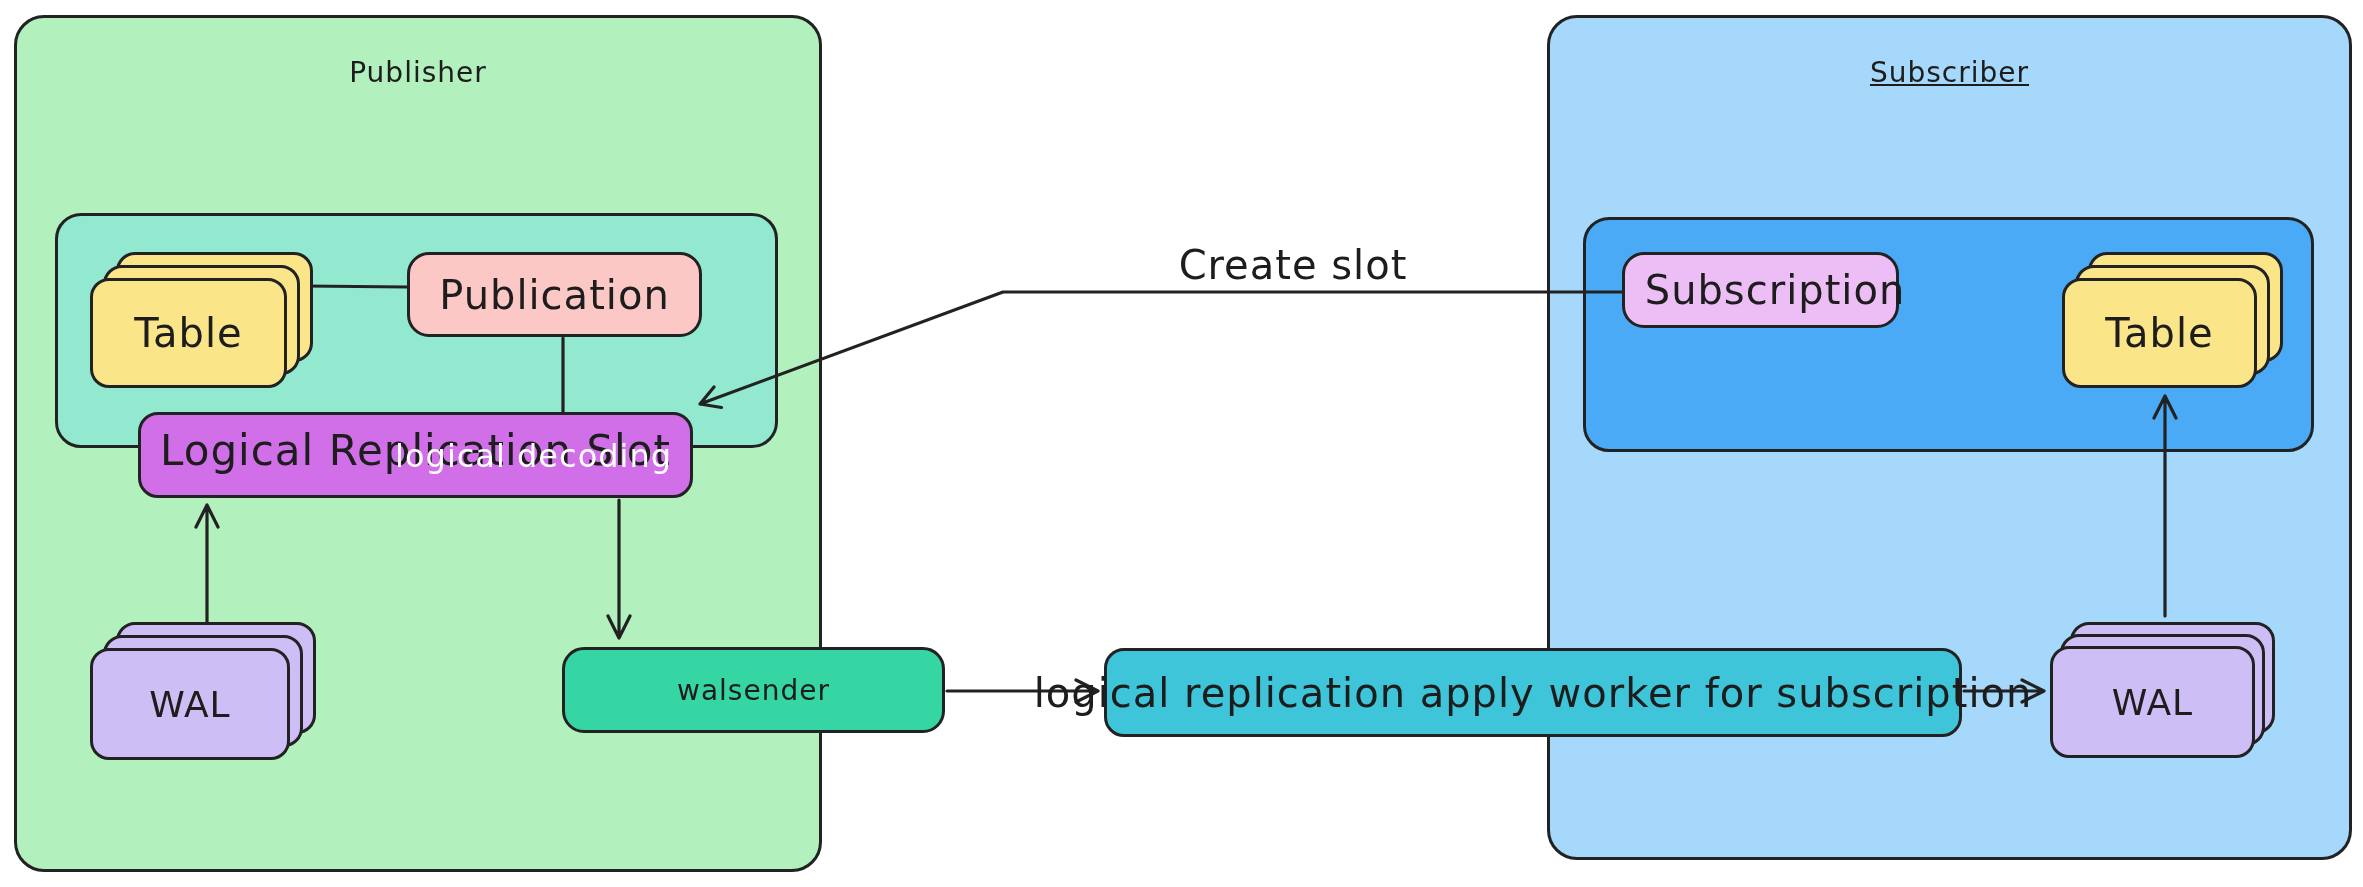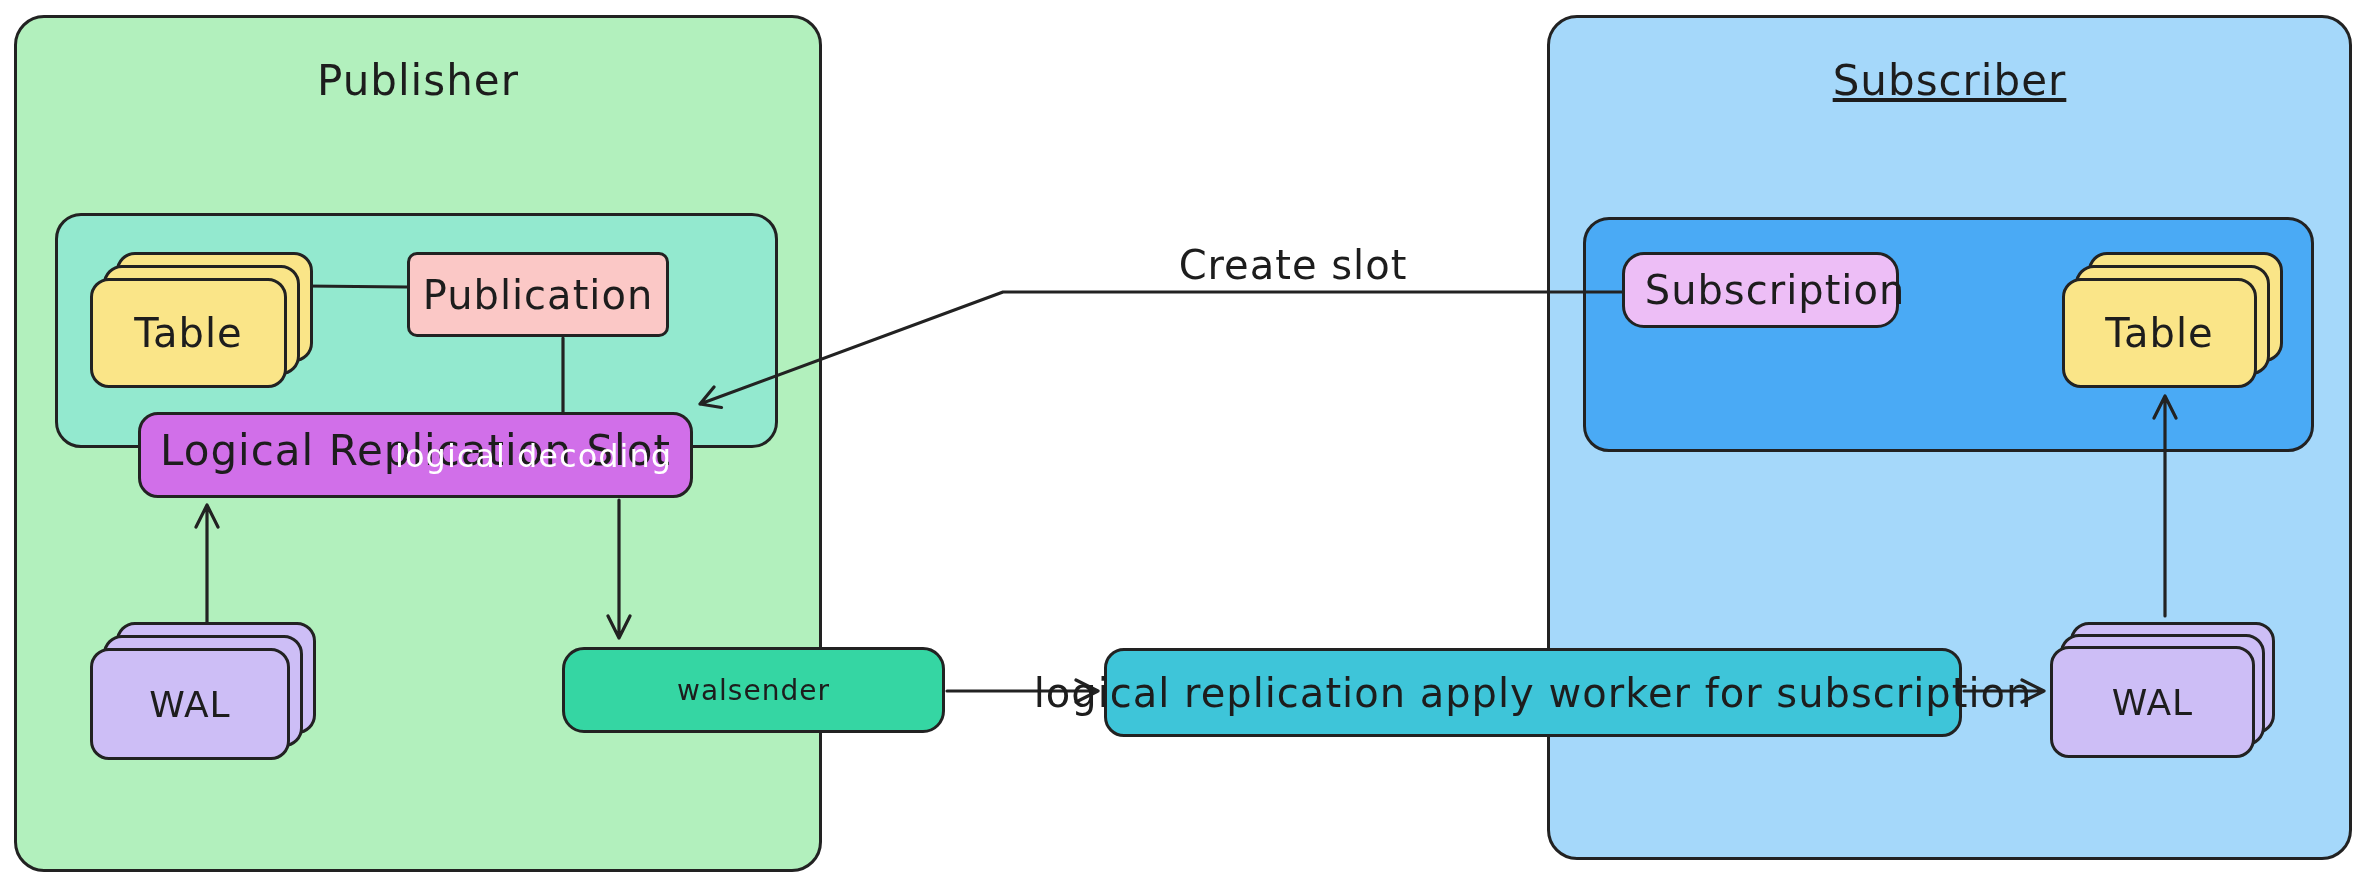--- a/index.html
+++ b/index.html
@@ -6,21 +6,21 @@
   #stage{
     position:relative;width:2363px;height:887px;background:#ffffff;overflow:hidden;
     font-family:"DejaVu Sans",sans-serif;color:#1d1d1d;
   }
   .box{position:absolute;border:3px solid var(--stroke,#222222);box-sizing:border-box;}
   .big-box{border-radius:30px;}
   .inner-box{border-radius:26px;}
   .node{border-radius:20px;display:flex;align-items:center;justify-content:center;}
   .node-label{font-size:40px;letter-spacing:1px;white-space:nowrap;}
   .zone-title{
-    position:absolute;text-align:center;font-size:42px;letter-spacing:1px;
+    position:absolute;text-align:center;font-size:28px;letter-spacing:1px;
   }
   .publisher-fill{background:var(--publisher-fill,#b2f0bd);}
   .publisher-inner-fill{background:var(--publisher-inner-fill,#93e9cf);}
   .subscriber-fill{background:var(--subscriber-fill,#a5d8fa);}
   .subscriber-inner-fill{background:var(--subscriber-inner-fill,#4aaaf5);}
   .stack{position:absolute;}
   .card{
     position:absolute;border:3px solid var(--stroke,#222222);border-radius:19px;
     background:var(--table-fill,#fae588);box-sizing:border-box;
     display:flex;align-items:center;justify-content:center;
@@ -63,21 +63,21 @@
   </svg>
 
   <div class="stack" style="left:90px;top:252px;width:223px;height:136px;">
     <div class="card" style="left:26px;top:0;width:197px;height:110px;"></div>
     <div class="card" style="left:13px;top:13px;width:197px;height:110px;"></div>
     <div class="card" style="left:0;top:26px;width:197px;height:110px;">
       <span class="node-label">Table</span>
     </div>
   </div>
 
-  <div class="box node" style="left:407px;top:252px;width:262px;height:85px;border-radius:10px;background:var(--publication-fill,#fbc8c6);">
+  <div class="box node" style="left:407px;top:252px;width:295px;height:85px;border-radius:22px;background:var(--publication-fill,#fbc8c6);">
     <span class="node-label">Publication</span>
   </div>
 
   <div class="box node" style="left:138px;top:412px;width:555px;height:86px;background:var(--slot-fill,#d16fe9);">
     <span class="node-label" style="font-size:42px;margin-bottom:10px;">Logical Replication Slot</span>
     <span class="slot-sublabel">logical decoding</span>
   </div>
 
   <div class="stack" style="left:90px;top:622px;width:226px;height:138px;">
     <div class="card wal" style="left:26px;top:0;width:200px;height:112px;"></div>

